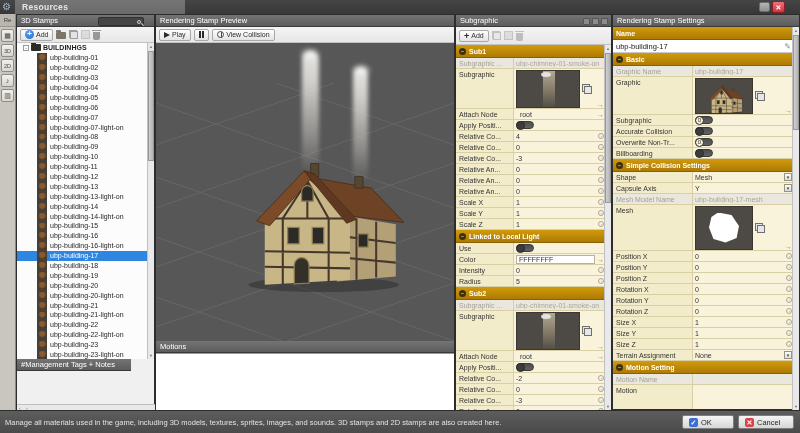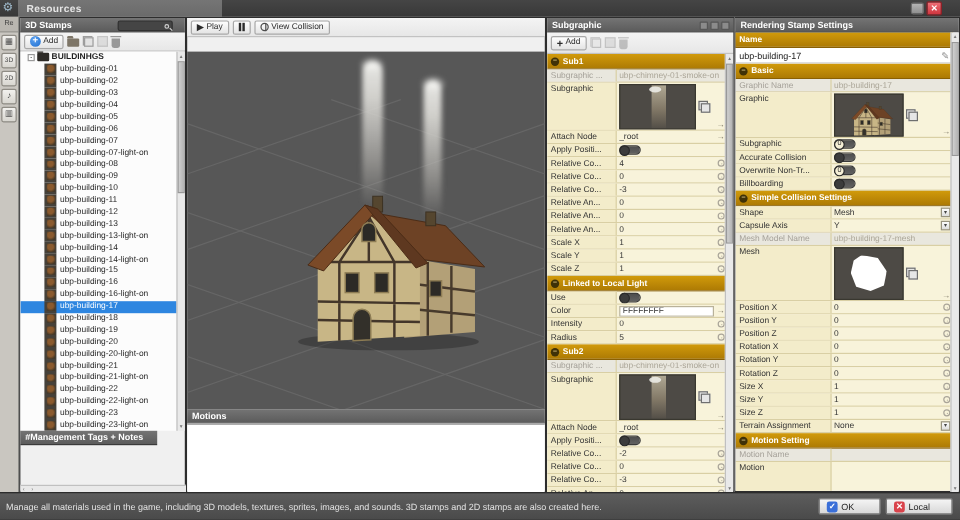--- a/index.html
+++ b/index.html
@@ -10,21 +10,21 @@
 .gear{position:absolute;left:2px;top:0;font-size:10px;line-height:14px;color:#9db7c8}
 .title-tab{position:absolute;left:15px;top:0;width:170px;height:30px;background:linear-gradient(#757575,#5e5e5e);color:#e6e6e6;font-size:8.5px;font-weight:bold;line-height:14px;padding-left:7px;letter-spacing:.3px}
 .wc-gray{position:absolute;right:30px;top:2px;width:11px;height:10px;background:linear-gradient(#b5b5b5,#8f8f8f);border:1px solid #6d6d6d;border-radius:2px}
 .wc-close{position:absolute;right:15px;top:1px;width:13px;height:12px;background:linear-gradient(#f07078,#cf343d);border:1px solid #8e2027;border-radius:2px;color:#fff;font-size:7px;font-weight:bold;text-align:center;line-height:11px}
 
 .sidebar{position:absolute;left:0;top:14px;width:16px;height:396px;background:#c9c6c0;border-right:1px solid #8a8a86}
 .sb-tab{height:13px;background:#b9b6b0;border-bottom:1px solid #979items;font-size:6px;color:#3c3c3c;text-align:center;line-height:13px;border-bottom:1px solid #9a9791}
 .sb-ico{width:13px;height:13px;margin:2px auto 1px;background:linear-gradient(#f2f1ee,#d8d6d0);border:1px solid #8f8c85;border-radius:2px;font-size:7px;line-height:12px;text-align:center;color:#4a4a4a}
 
 .panel{position:absolute;background:#f0f0f0;border:1px solid #2d2d2d}
-.phdr{height:12px;background:linear-gradient(#747474,#5c5c5c);border-bottom:1px solid #3a3a3a;color:#fff;font-size:7.5px;font-weight:bold;line-height:12px;padding:0 4px;position:relative;white-space:nowrap;overflow:hidden}
+.phdr{height:12px;background:linear-gradient(#747474,#5c5c5c);border-bottom:1px solid #3a3a3a;color:#fff;font-size:7.5px;font-weight:normal;line-height:12px;padding:0 4px;position:relative;white-space:nowrap;overflow:hidden}
 .toolbar{background:linear-gradient(#f4f4f4,#e7e7e7);border-bottom:1px solid #c2c2c2;display:flex;align-items:center;gap:3px;padding:0 3px}
 .btn{display:inline-flex;align-items:center;gap:2px;background:linear-gradient(#fefefe,#e4e4e4);border:1px solid #a8a8a8;border-radius:2px;font-size:7px;color:#2b2b2b;padding:1px 4px;height:12px;white-space:nowrap}
 .plusbadge{width:9px;height:9px;border-radius:50%;background:radial-gradient(circle at 35% 30%,#5aa0f0,#1f6fd0);color:#fff;font-size:8px;line-height:8px;text-align:center;font-weight:bold}
 .ico-folder{width:10px;height:7px;background:#7d7567;border-radius:1px;position:relative;margin-top:2px}
 .ico-folder::before{content:"";position:absolute;left:0;top:-2px;width:5px;height:2px;background:#7d7567;border-radius:1px 1px 0 0}
 .ico-save{width:9px;height:9px;background:#cfcfcf;border:1px solid #a3a3a3}
 .ico-trash{width:7px;height:8px;background:#989898;border-radius:0 0 2px 2px;position:relative;margin-top:2px}
 .ico-trash::before{content:"";position:absolute;left:-1px;top:-2px;width:9px;height:1.5px;background:#989898}
 .ico-copy{width:9px;height:9px;position:relative}
 .ico-copy::before,.ico-copy::after{content:"";position:absolute;width:6px;height:6px;border:1px solid #9d9d9d;background:#e3e3e3}
@@ -298,20 +298,21 @@
   <div class="vscroll" style="top:28px;height:316px">
     <div class="sarrow">▲</div>
       <div class="vthumb" style="top:8px;height:110px"></div>
     <div class="sarrow" style="position:absolute;bottom:0;left:0;right:0">▼</div>
   </div>
   <div class="phdr tagshdr">#Management Tags + Notes</div>
   <div class="hstrip">‹ ›</div>
 </div>
 
 <div class="panel" style="left:155px;top:14px;width:300px;height:396px">
+  <div class="phdr">Rendering Stamp Preview</div>
   <div class="toolbar" style="height:16px">
     <span class="btn">
         <span class="playico"></span>
         <span>Play</span>
       </span>
     <span class="btn">
         <span class="pauseico">
           <i></i>
           <i></i>
         </span>
@@ -758,15 +759,15 @@
 </div>
 
 <div class="bottombar">
   <div class="desc">Manage all materials used in the game, including 3D models, textures, sprites, images, and sounds. 3D stamps and 2D stamps are also created here.</div>
   <div class="okbtn">
       <span class="chip" style="background:#3a6fd8">✓</span>
       <span>OK</span>
     </div>
   <div class="cancelbtn">
       <span class="chip" style="background:#d9434b">✕</span>
-      <span>Local</span>
+      <span>Cancel</span>
     </div>
 </div>
 
 </body></html>

